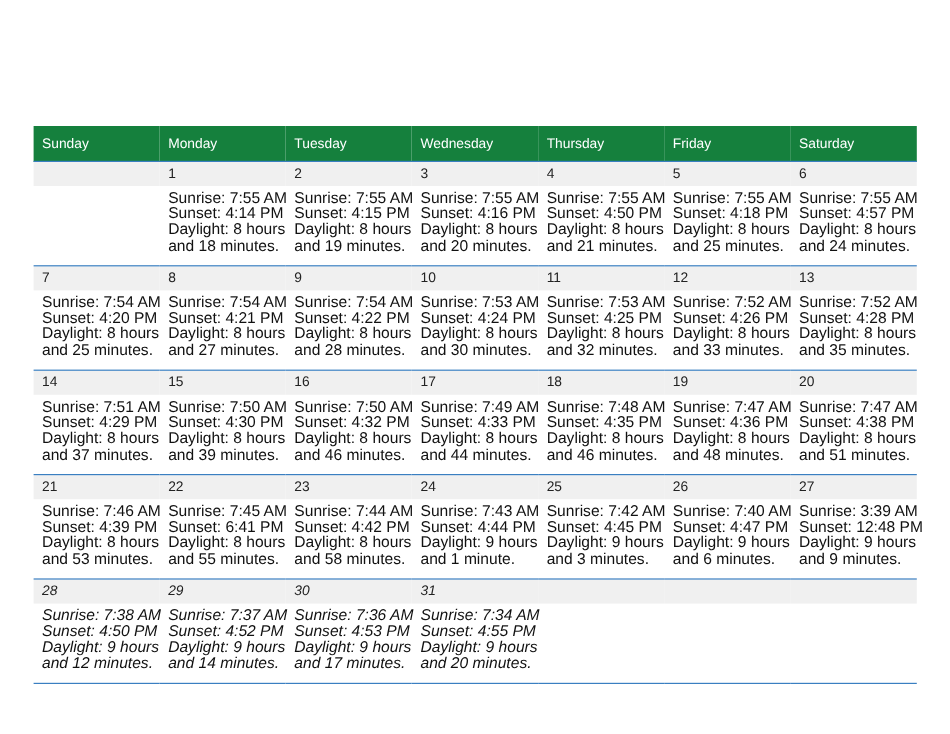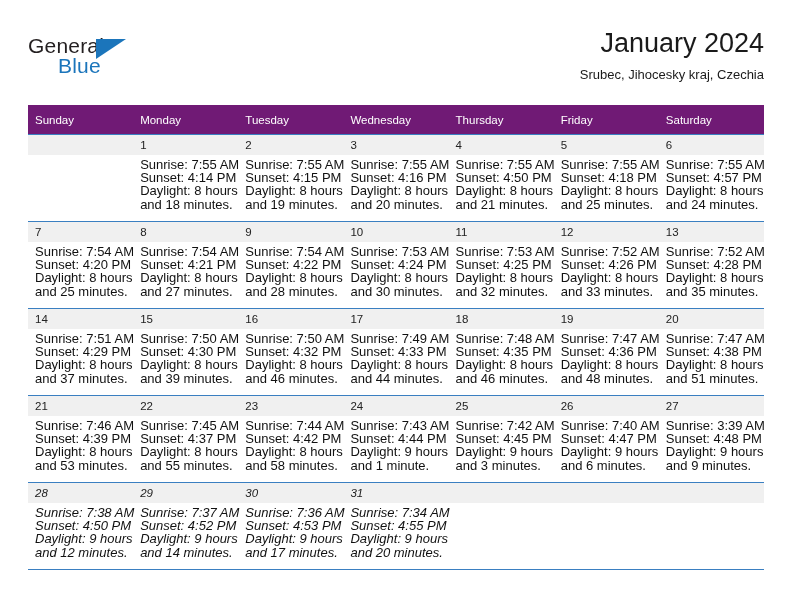--- a/index.html
+++ b/index.html
@@ -87,21 +87,21 @@
   
   .calendar {
     position: absolute;
     left: 28px;
     top: 105px;
     width: 736px;
     border-collapse: collapse;
     table-layout: fixed;
   }
   .calendar th {
-    background: #701a75;
+    background: #15803d;
     color: #ffffff;
     font-size: 11.5px;
     font-weight: normal;
     text-align: left;
     padding: 5px 0 5px 7px;
     height: 19px;
     vertical-align: middle;
   }
   .calendar td {
     vertical-align: top;
@@ -141,34 +141,20 @@
   }
   .details div {
     white-space: nowrap;
   }
 </style>
 </head>
 <body>
 
 <div id="page">
 
-  <div class="header">
-
-    <div class="logo">
-      <span class="logo-general">General</span>
-      <span class="logo-tri"></span>
-      <span class="logo-blue">Blue</span>
-    </div>
-
-    <div class="title-block">
-      <div class="cal-title">January 2024</div>
-      <div class="cal-subtitle">Srubec, Jihocesky kraj, Czechia</div>
-    </div>
-
-  </div>
 
   <table class="calendar">
     <thead>
       <tr>
         <th>Sunday</th>
         <th>Monday</th>
         <th>Tuesday</th>
         <th>Wednesday</th>
         <th>Thursday</th>
         <th>Friday</th>
@@ -417,21 +403,21 @@
                 <div>Daylight: 8 hours</div>
                 <div>and 53 minutes.</div>
               </div>
             </div>
           </td>
           <td>
             <div class="cell-inner">
               <div class="daynum">22</div>
               <div class="details">
                 <div>Sunrise: 7:45 AM</div>
-                <div>Sunset: 4:37 PM</div>
+                <div>Sunset: 6:41 PM</div>
                 <div>Daylight: 8 hours</div>
                 <div>and 55 minutes.</div>
               </div>
             </div>
           </td>
           <td>
             <div class="cell-inner">
               <div class="daynum">23</div>
               <div class="details">
                 <div>Sunrise: 7:44 AM</div>
@@ -472,21 +458,21 @@
                 <div>Daylight: 9 hours</div>
                 <div>and 6 minutes.</div>
               </div>
             </div>
           </td>
           <td>
             <div class="cell-inner">
               <div class="daynum">27</div>
               <div class="details">
                 <div>Sunrise: 3:39 AM</div>
-                <div>Sunset: 4:48 PM</div>
+                <div>Sunset: 12:48 PM</div>
                 <div>Daylight: 9 hours</div>
                 <div>and 9 minutes.</div>
               </div>
             </div>
           </td>
         </tr>
         <tr class="week">
           <td>
             <div class="cell-inner">
               <div class="daynum">28</div>

